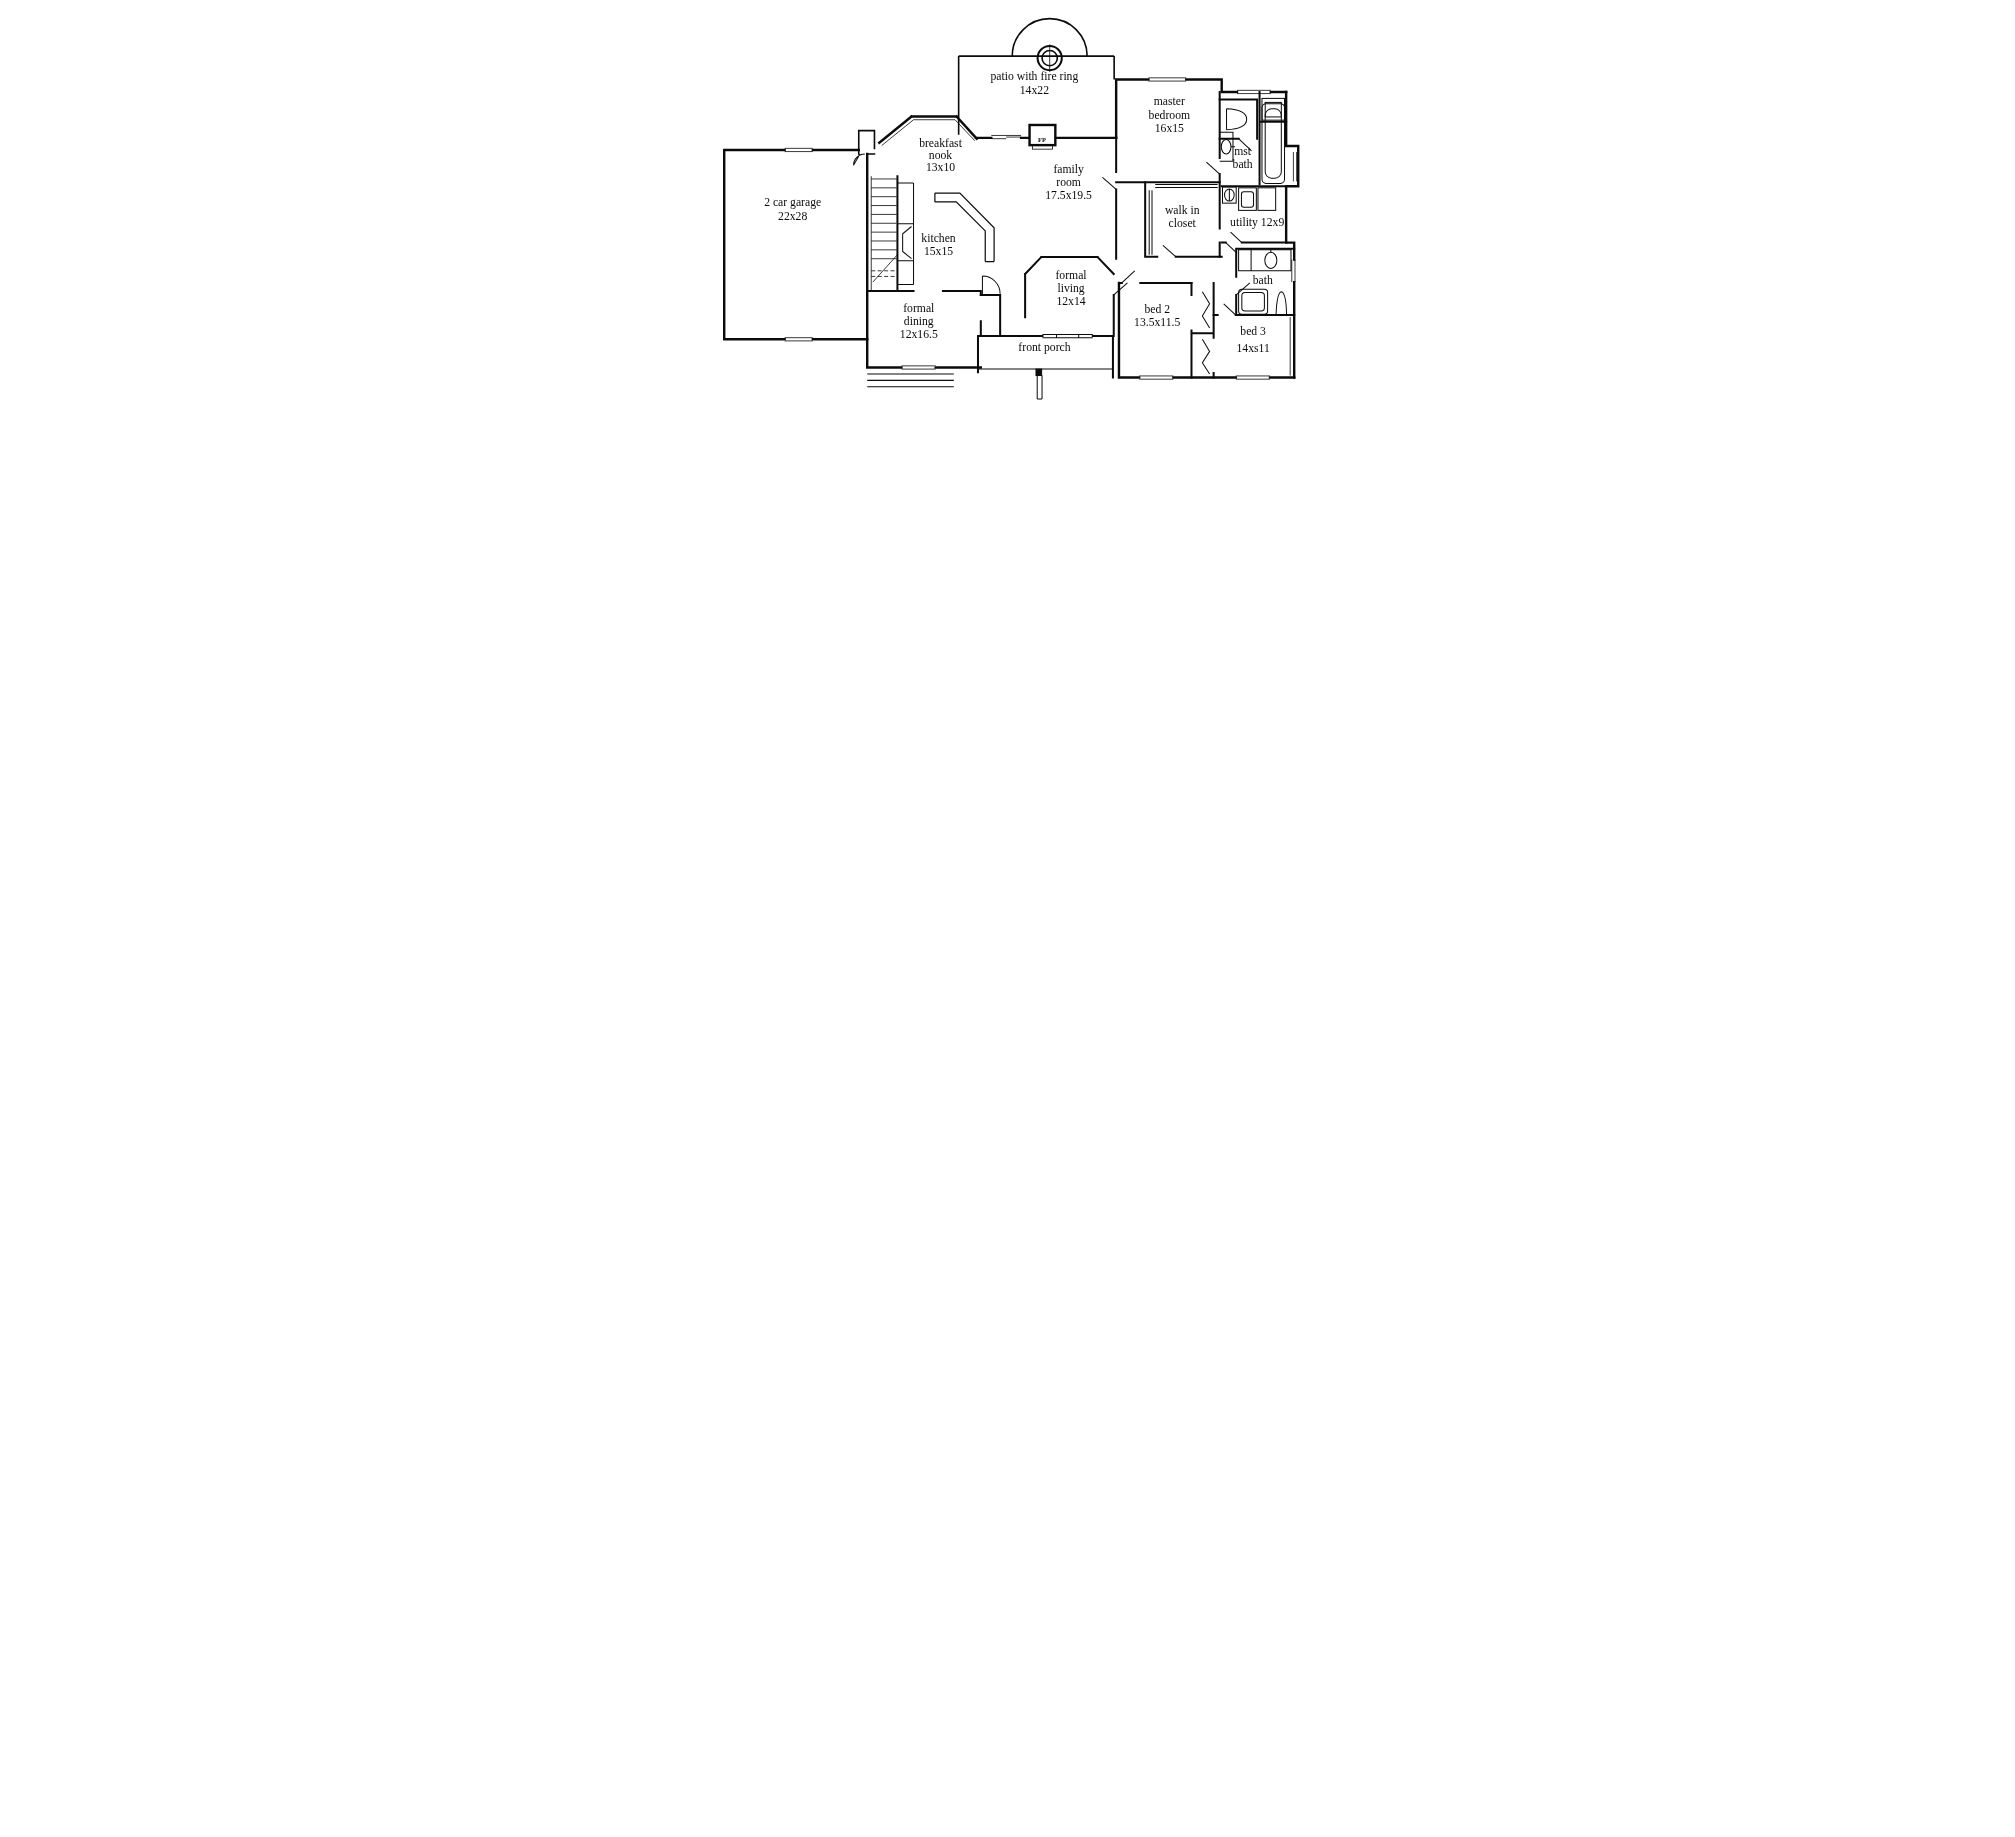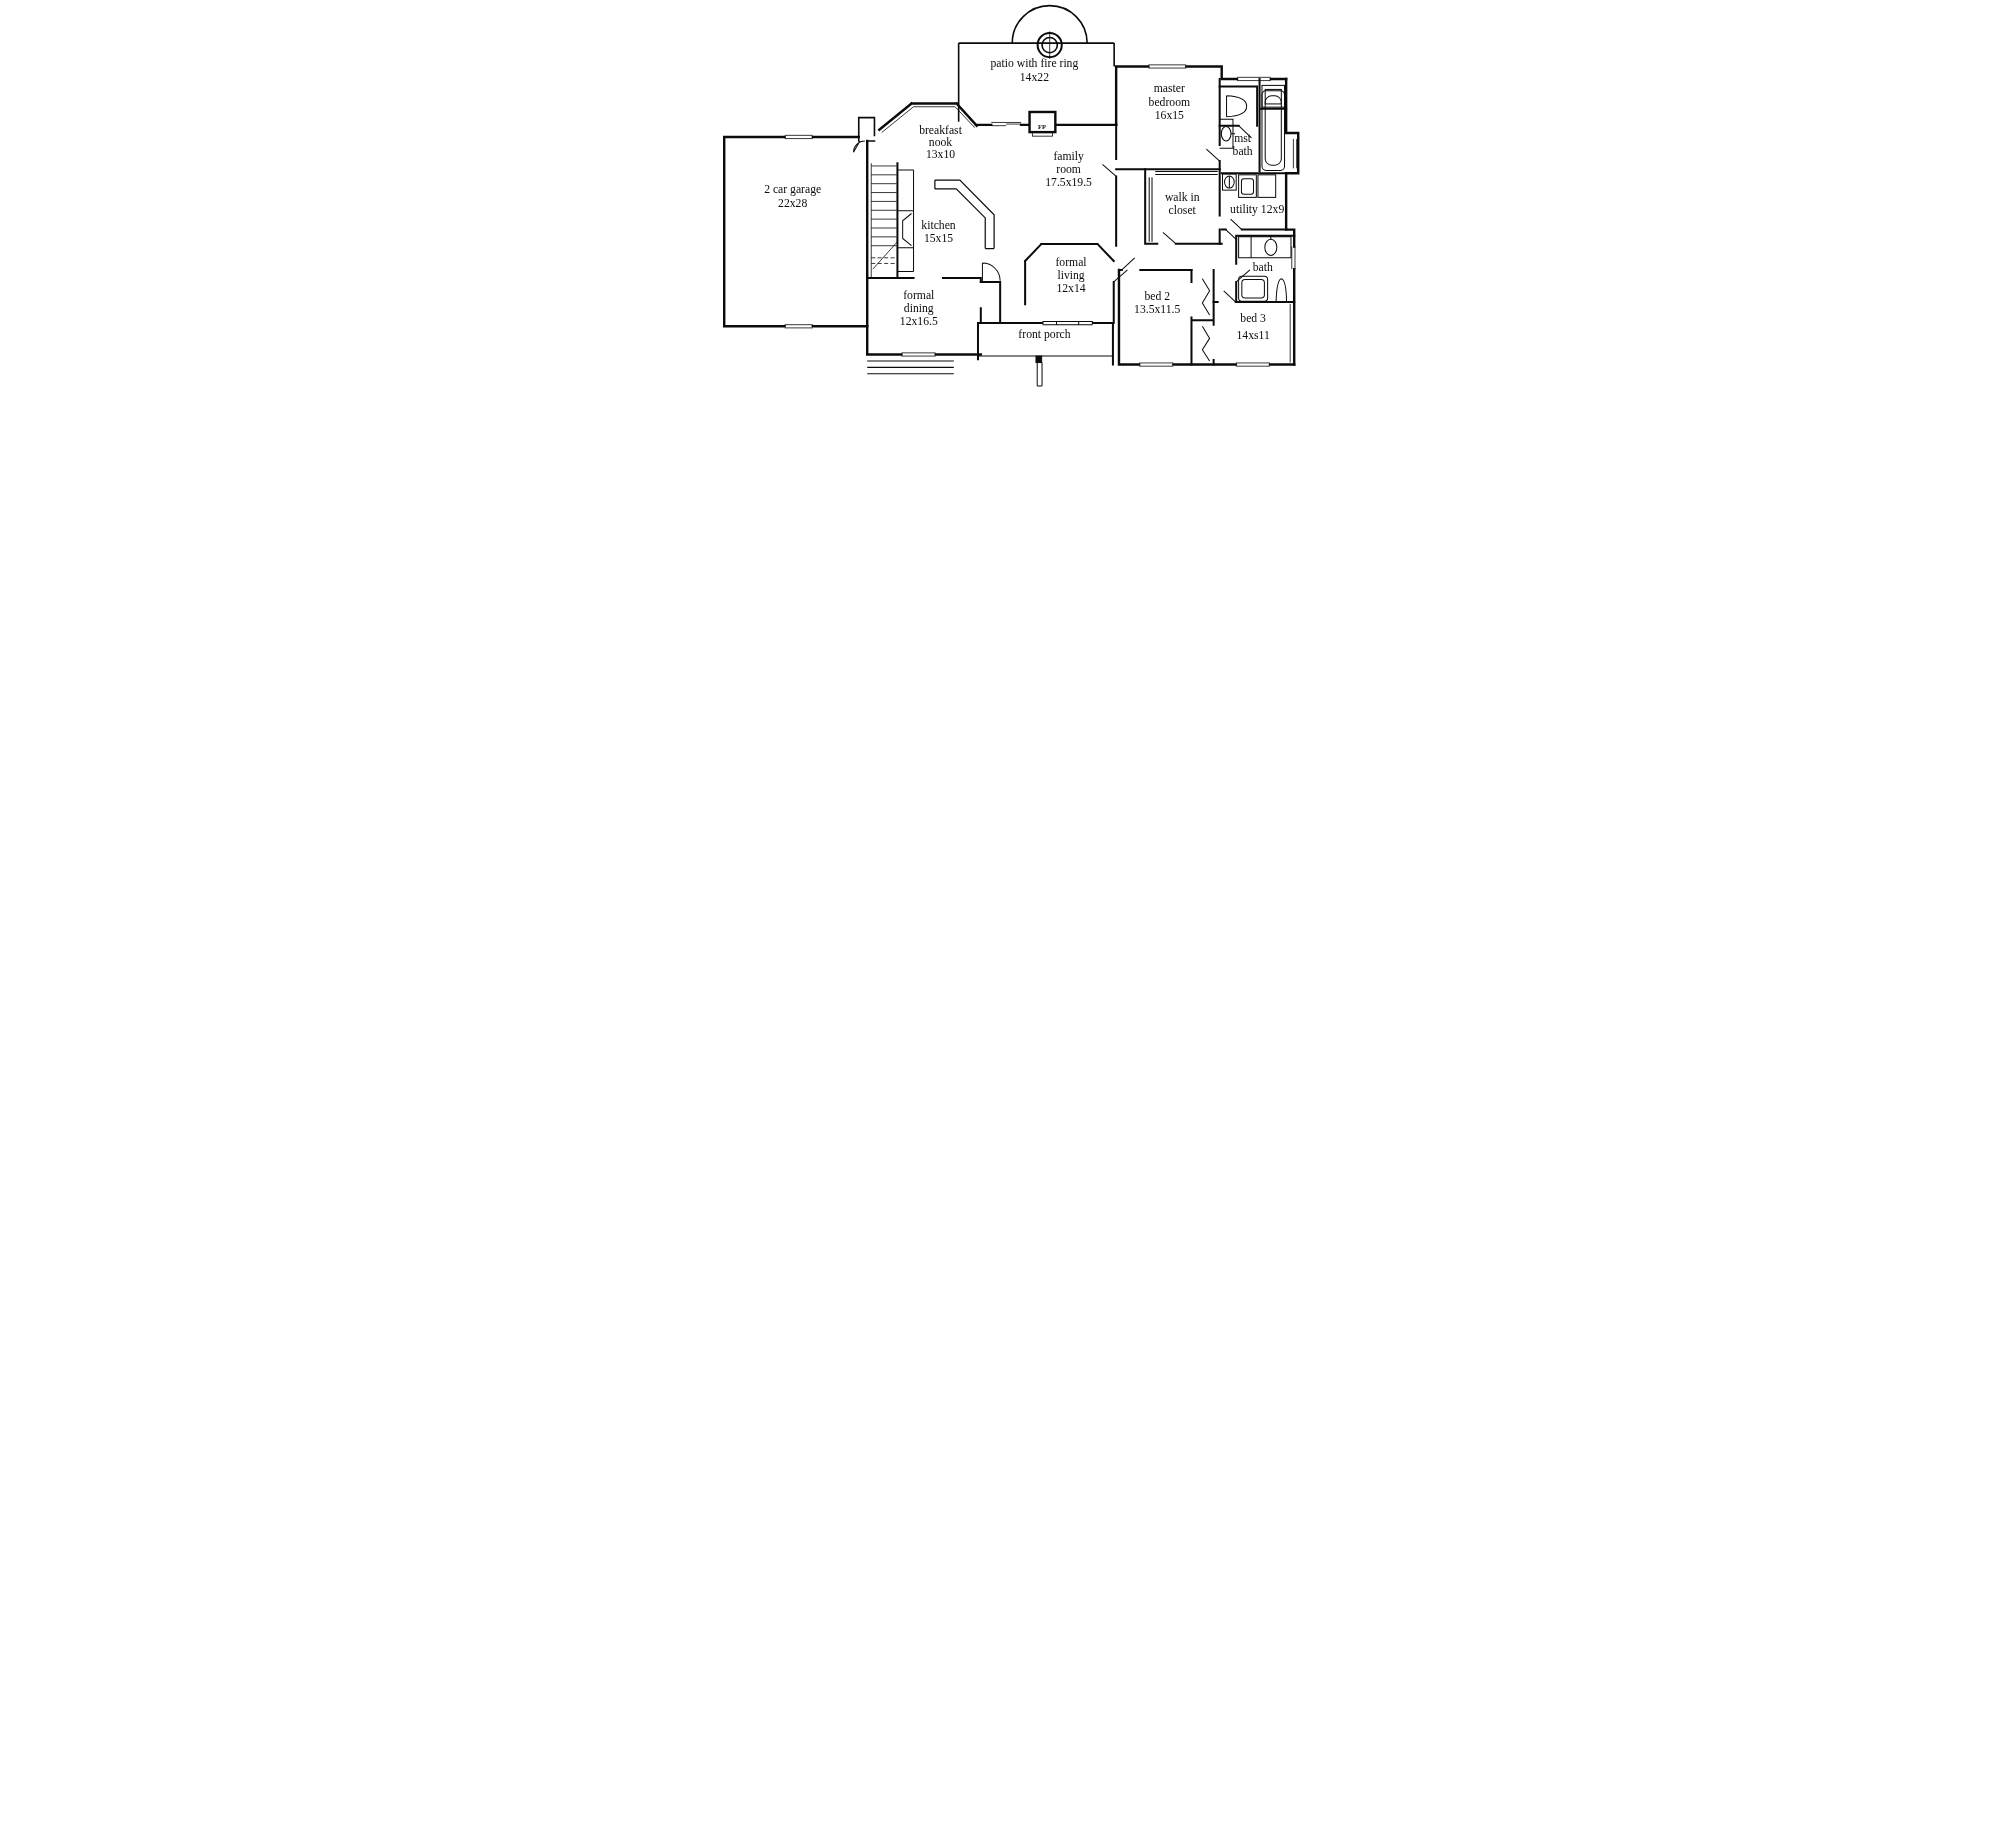--- a/index.html
+++ b/index.html
@@ -1,16 +1,16 @@
 <!DOCTYPE html>
 <html style="font-size:6.4px"><head>
 <meta charset="utf-8">
 <style>
   html,body{margin:0;padding:0;background:#ffffff;}
-  .sheet{width:628px;max-width:100%;margin:0 auto;background:#000000;text-align:center;}
+  .sheet{width:628px;max-width:100%;margin:13px auto;background:#000000;text-align:center;}
   svg{display:block;width:100%;height:auto;background:#ffffff;}
   text{font-family:"Liberation Serif","DejaVu Serif",serif;fill:#0b0b0b;}
   .lbl{font-size:29px;}
   .fp{font-size:16px;font-weight:bold;}
 </style>
 </head>
 <body>
 
 <div class="sheet">
 <svg viewBox="0 0 1559 966" xmlns="http://www.w3.org/2000/svg">

